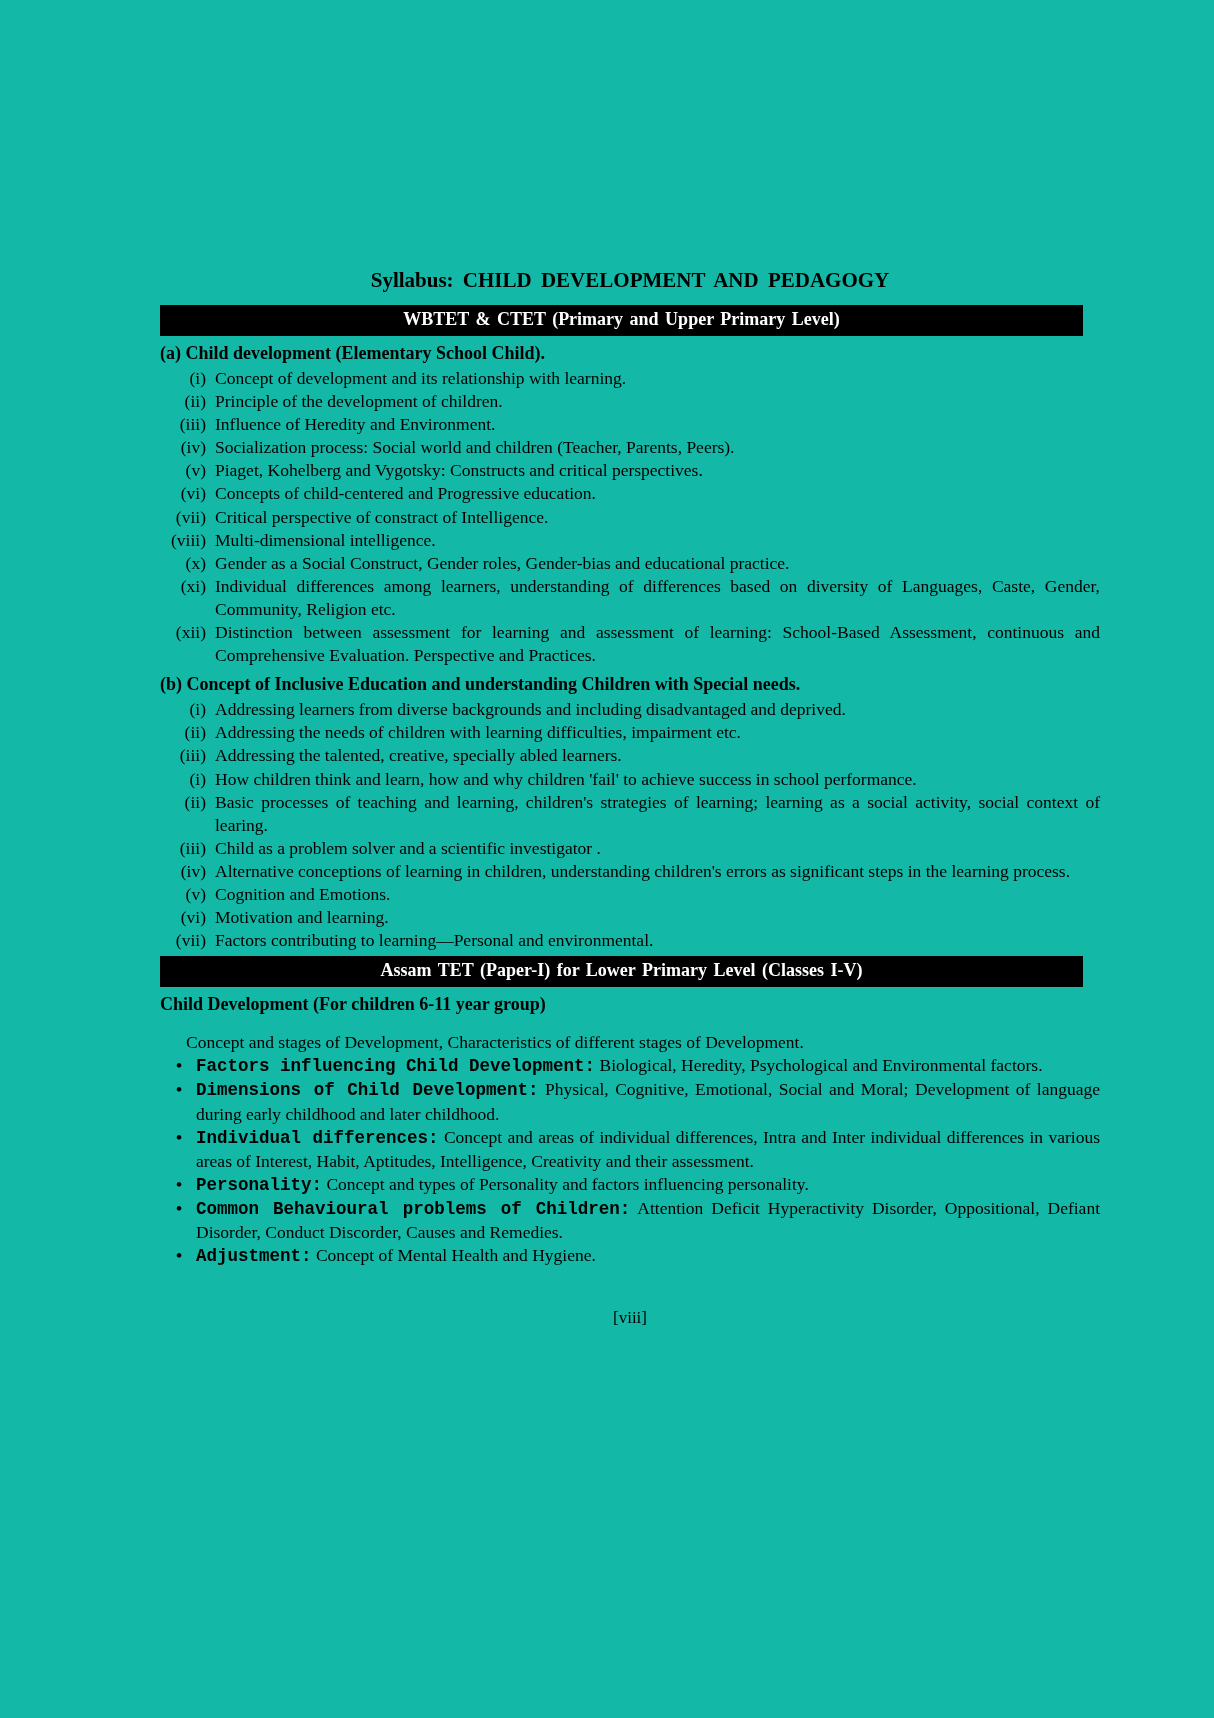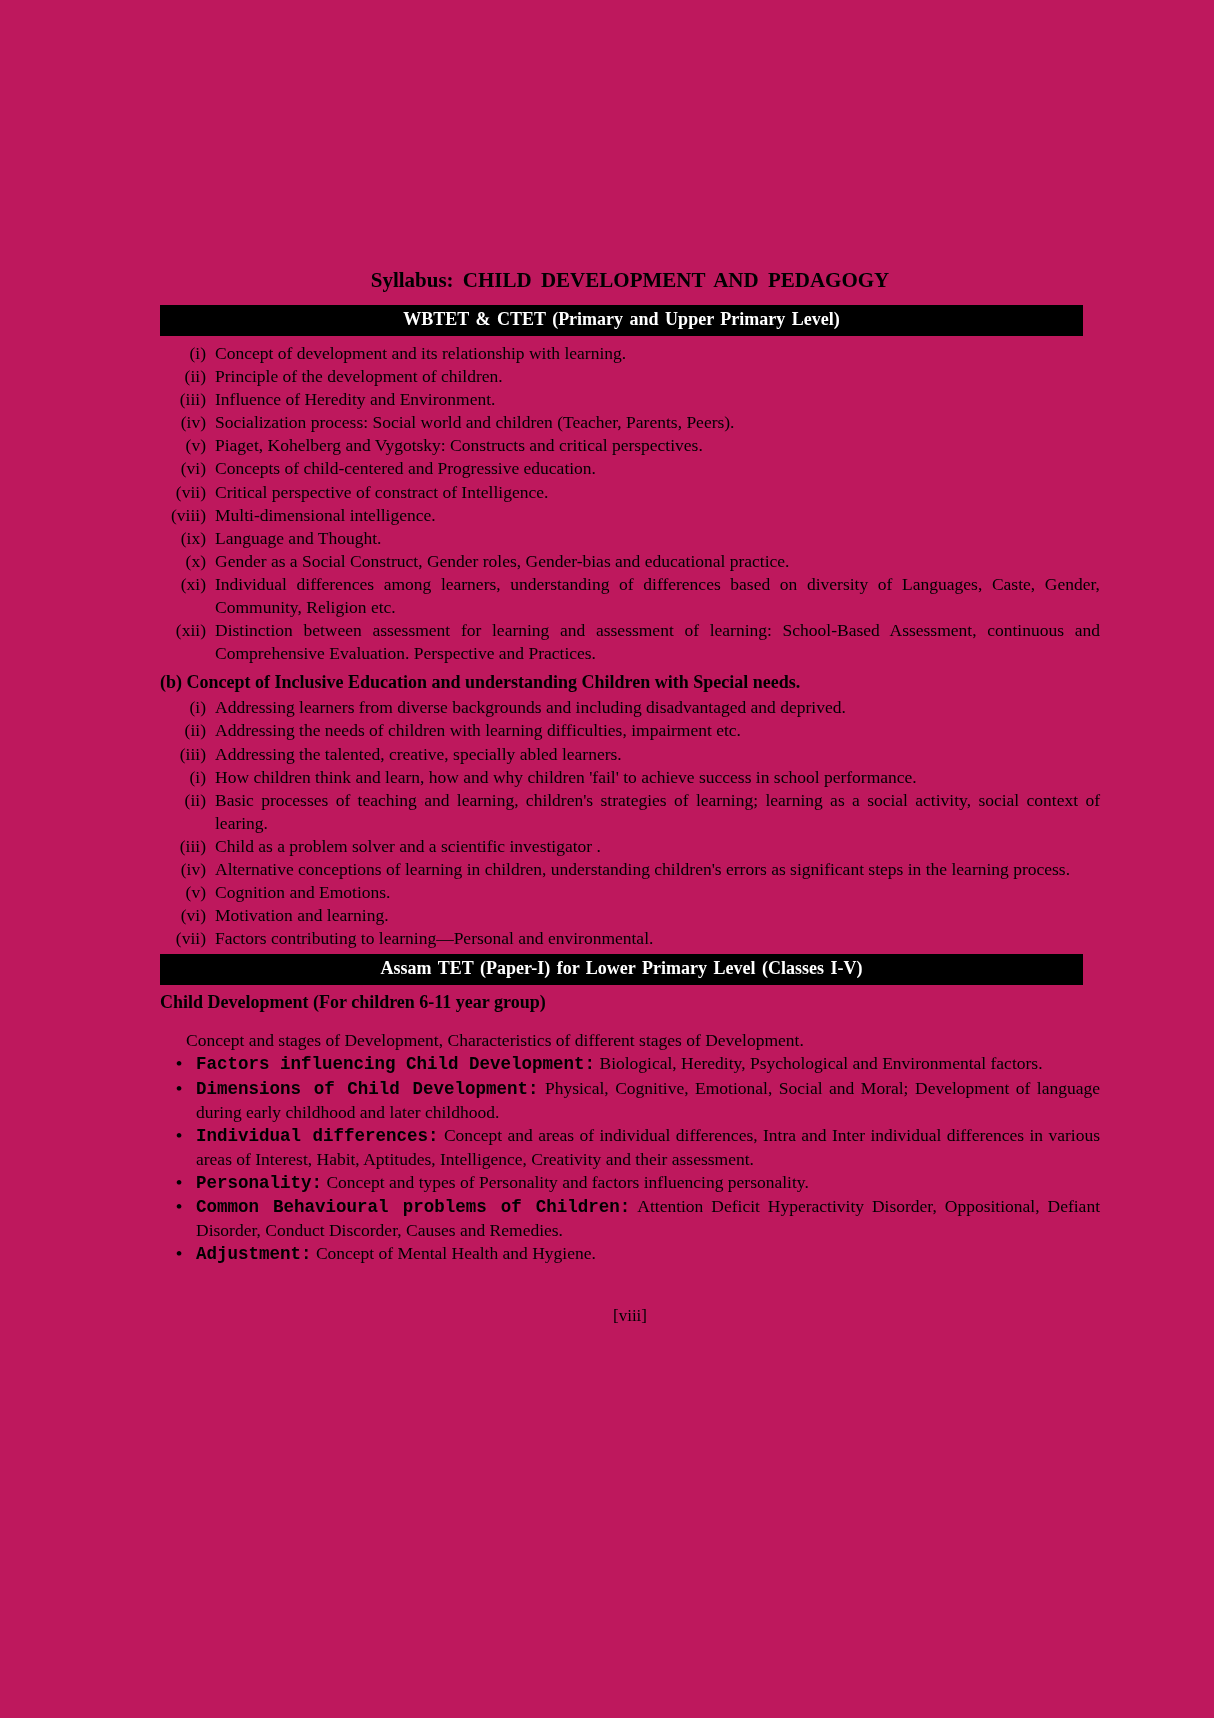--- a/index.html
+++ b/index.html
@@ -1,20 +1,20 @@
 <!DOCTYPE html>
 <html><head>
 <meta charset="utf-8">
 <style>
   html, body { margin: 0; padding: 0; background: #ffffff; }
   .page {
     position: relative;
     width: 1214px;
     height: 1718px;
-    background: #be185d;
+    background: #14b8a6;
     box-sizing: border-box;
     padding: 268px 114px 0 160px;
     font-family: "Liberation Serif", serif;
     color: #000000;
     overflow: hidden;
   }
   .title {
     text-align: center;
     font-size: 21px;
     font-weight: 700;
@@ -67,20 +67,21 @@
   }
   b { font-weight: 700; font-family: Liberation Mono, monospace; }
 </style>
 </head>
 <body>
 
 <div class="page">
   <div class="title">Syllabus: CHILD DEVELOPMENT AND PEDAGOGY</div>
   <div id="sections">
       <div class="banner">WBTET &amp; CTET (Primary and Upper Primary Level)</div>
+      <div class="heading">(a) Child development (Elementary School Child).</div>
       <div class="item">
         <span class="num">(i)</span>
         <span class="txt">Concept of development and its relationship with learning.</span>
       </div>
       <div class="item">
         <span class="num">(ii)</span>
         <span class="txt">Principle of the development of children.</span>
       </div>
       <div class="item">
         <span class="num">(iii)</span>
@@ -98,24 +99,20 @@
         <span class="num">(vi)</span>
         <span class="txt">Concepts of child-centered and Progressive education.</span>
       </div>
       <div class="item">
         <span class="num">(vii)</span>
         <span class="txt">Critical perspective of constract of Intelligence.</span>
       </div>
       <div class="item">
         <span class="num">(viii)</span>
         <span class="txt">Multi-dimensional intelligence.</span>
-      </div>
-      <div class="item">
-        <span class="num">(ix)</span>
-        <span class="txt">Language and Thought.</span>
       </div>
       <div class="item">
         <span class="num">(x)</span>
         <span class="txt">Gender as a Social Construct, Gender roles, Gender-bias and educational practice.</span>
       </div>
       <div class="item">
         <span class="num">(xi)</span>
         <span class="txt">Individual differences among learners, understanding of differences based on diversity of Languages, Caste, Gender, Community, Religion etc.</span>
       </div>
       <div class="item">

